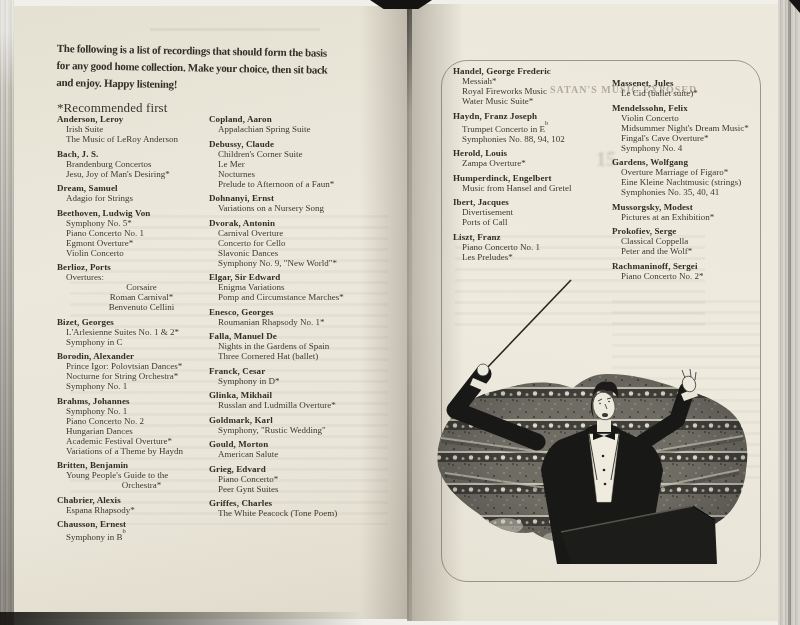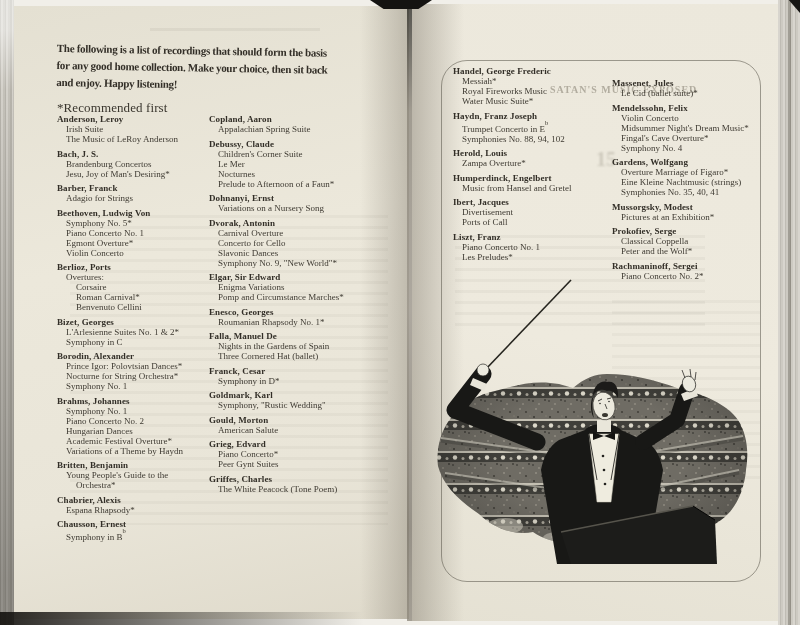--- a/index.html
+++ b/index.html
@@ -65,21 +65,21 @@
   .intro{
     left:57px;top:40px;width:360px;color:#332f28;font-weight:bold;
     font-size:11px;line-height:17px;letter-spacing:-.3px;white-space:nowrap;
     transform:rotate(1deg);transform-origin:left top;
   }
   .rec-note{left:57px;top:100px;font-size:13px;color:#3a362e;letter-spacing:.1px;}
   .col{font-size:9px;line-height:10px;color:#3e3a32;}
   .col .entry{margin-bottom:4.5px;}
   .col .composer{font-weight:bold;color:#322e27;letter-spacing:.1px;}
   .col .work{padding-left:9px;white-space:nowrap;}
-  .col .work.indent2{padding-left:19px;}
+  .col .work.indent2{padding-left:19px;text-align:center;}
   .col sup{font-size:6.5px;position:relative;top:-3px;}
   .col1{left:57px;top:114px;width:150px;font-family:Liberation Serif, serif;}
   .col2{left:203px;top:114px;width:170px;margin-left:6px;}
   .col3{left:453px;top:66px;width:155px;}
   .col4{left:612px;top:78px;width:150px;}
 </style>
 </head>
 <body>
 
 <div class="abs edge-stack-left"></div>
@@ -195,21 +195,21 @@
       <div class="composer">Anderson, Leroy</div>
       <div class="work">Irish Suite</div>
       <div class="work">The Music of LeRoy Anderson</div>
     </div>
     <div class="entry">
       <div class="composer">Bach, J. S.</div>
       <div class="work">Brandenburg Concertos</div>
       <div class="work">Jesu, Joy of Man's Desiring*</div>
     </div>
     <div class="entry">
-      <div class="composer">Barber, Franck</div>
+      <div class="composer">Dream, Samuel</div>
       <div class="work">Adagio for Strings</div>
     </div>
     <div class="entry">
       <div class="composer">Beethoven, Ludwig Von</div>
       <div class="work">Symphony No. 5*</div>
       <div class="work">Piano Concerto No. 1</div>
       <div class="work">Egmont Overture*</div>
       <div class="work">Violin Concerto</div>
     </div>
     <div class="entry">
@@ -287,20 +287,24 @@
     <div class="entry">
       <div class="composer">Falla, Manuel De</div>
       <div class="work">Nights in the Gardens of Spain</div>
       <div class="work">Three Cornered Hat (ballet)</div>
     </div>
     <div class="entry">
       <div class="composer">Franck, Cesar</div>
       <div class="work">Symphony in D*</div>
     </div>
     <div class="entry">
+      <div class="composer">Glinka, Mikhail</div>
+      <div class="work">Russlan and Ludmilla Overture*</div>
+    </div>
+    <div class="entry">
       <div class="composer">Goldmark, Karl</div>
       <div class="work">Symphony, "Rustic Wedding"</div>
     </div>
     <div class="entry">
       <div class="composer">Gould, Morton</div>
       <div class="work">American Salute</div>
     </div>
     <div class="entry">
       <div class="composer">Grieg, Edvard</div>
       <div class="work">Piano Concerto*</div>

